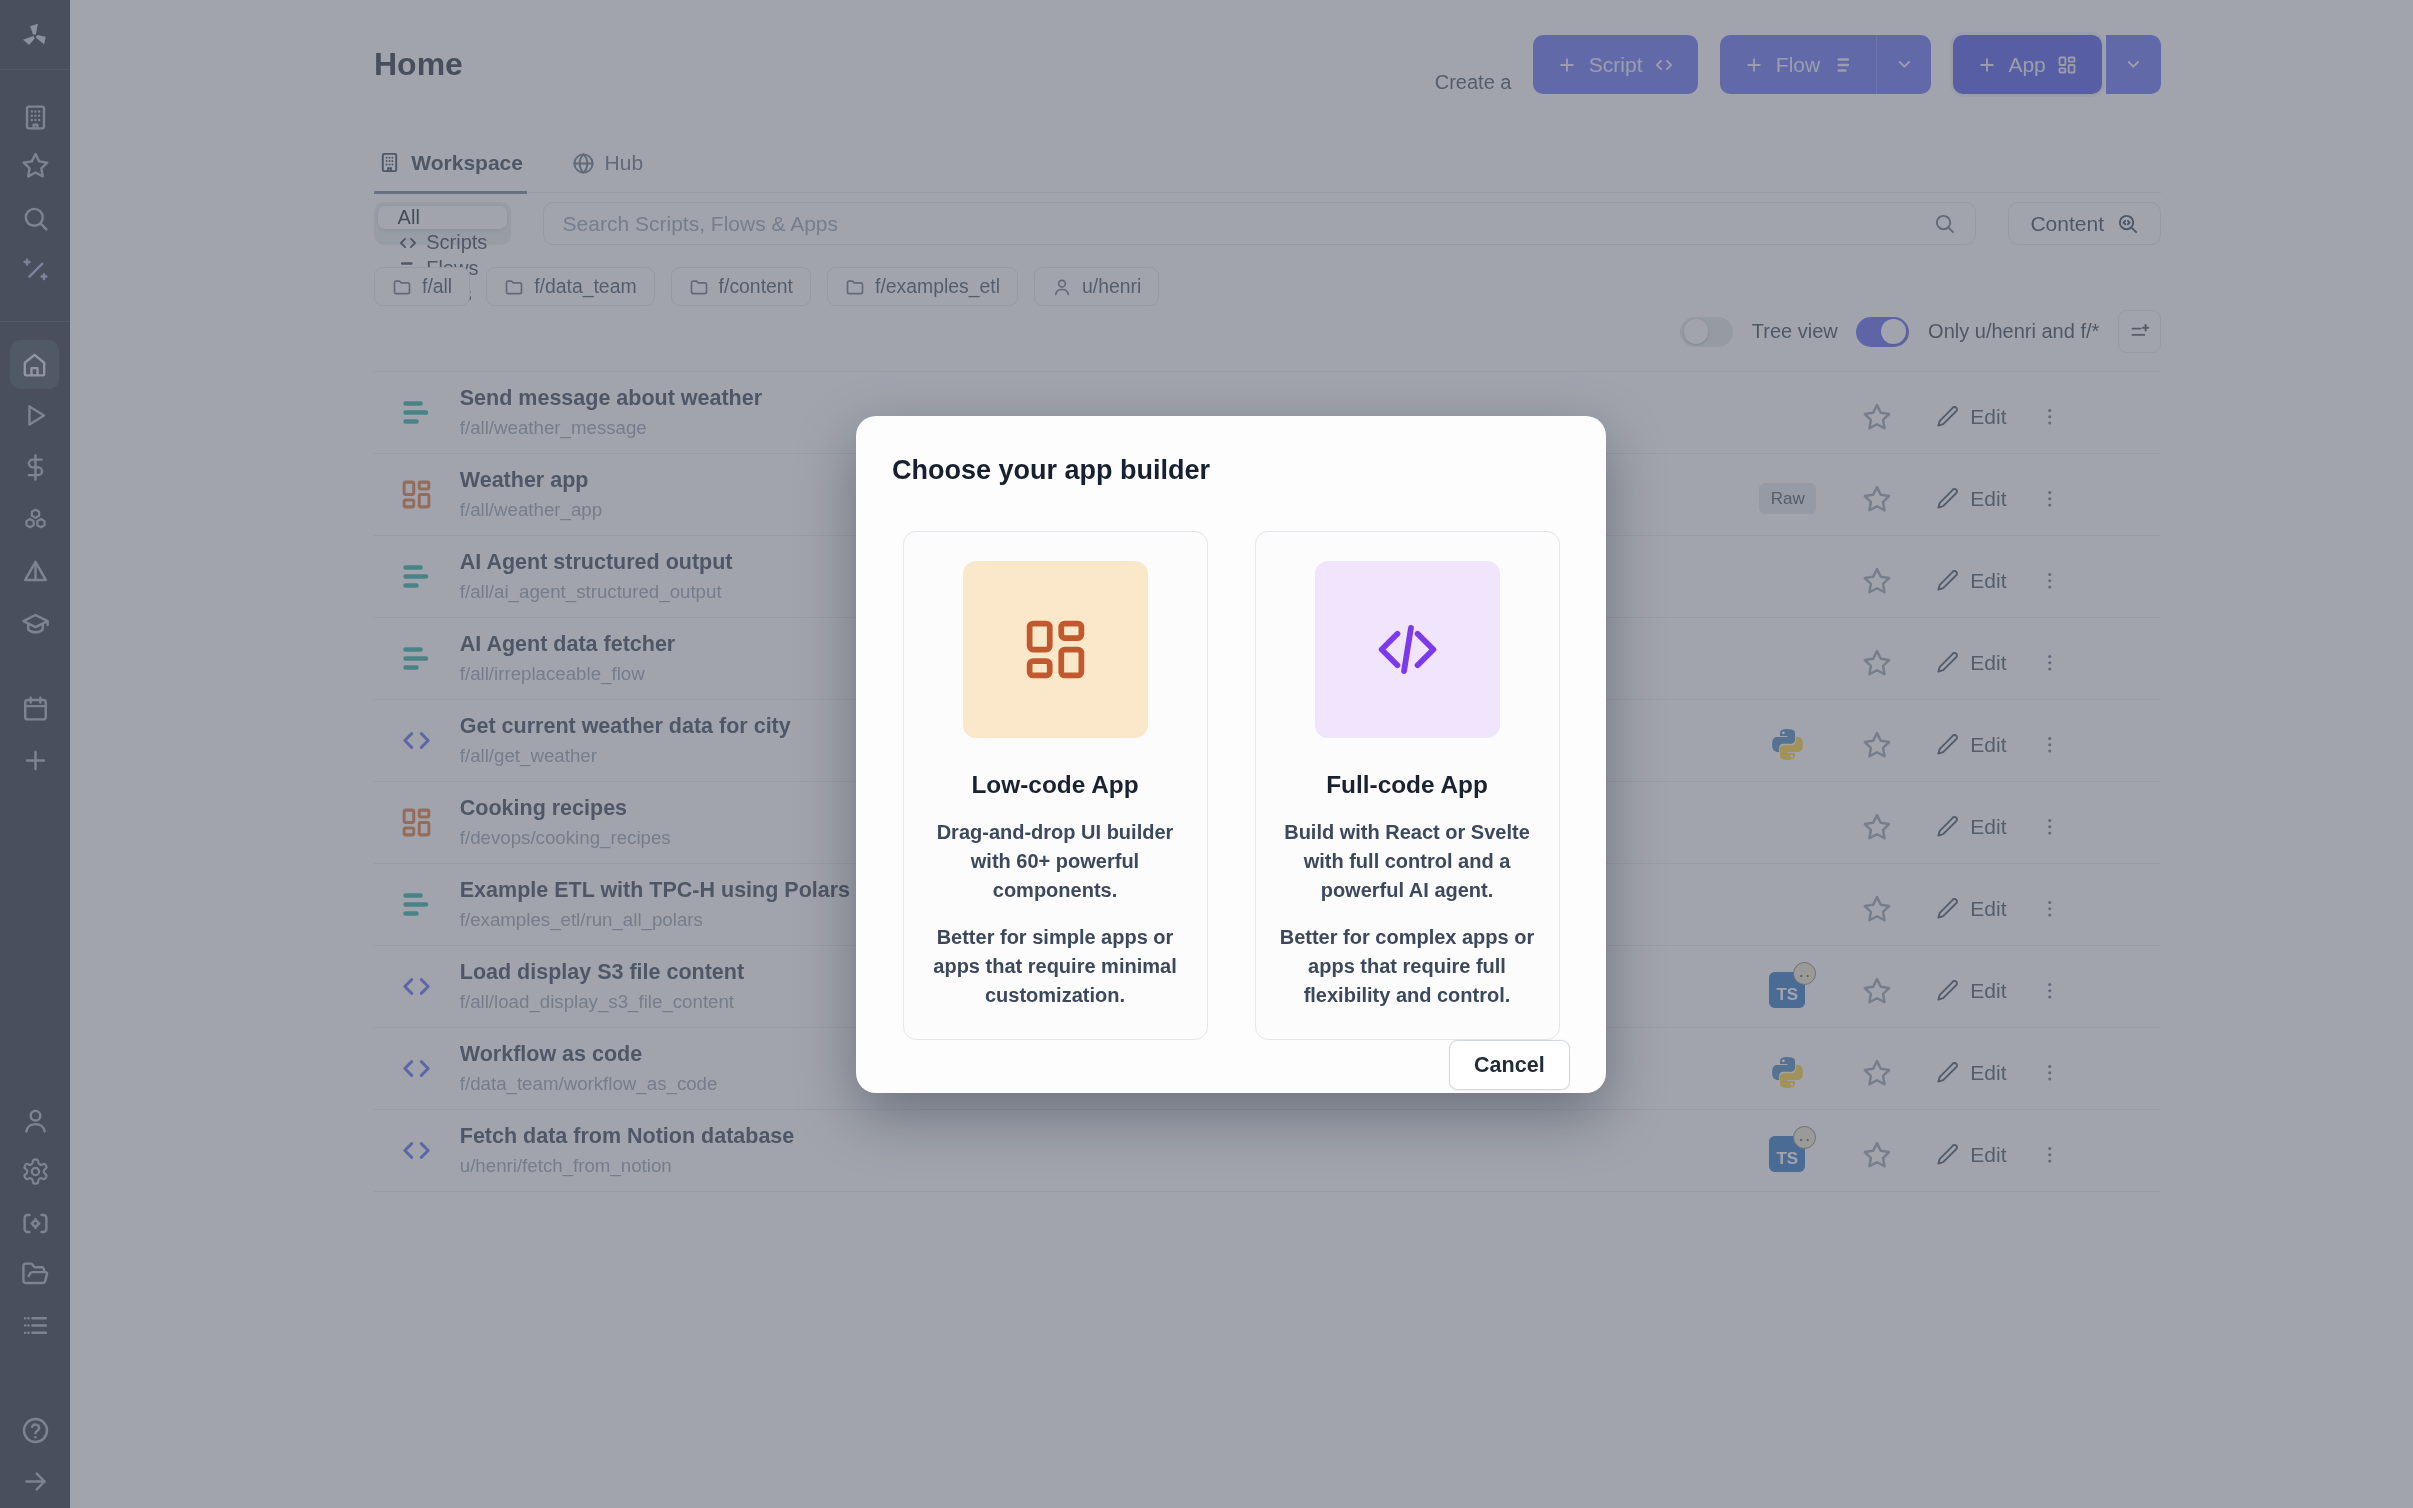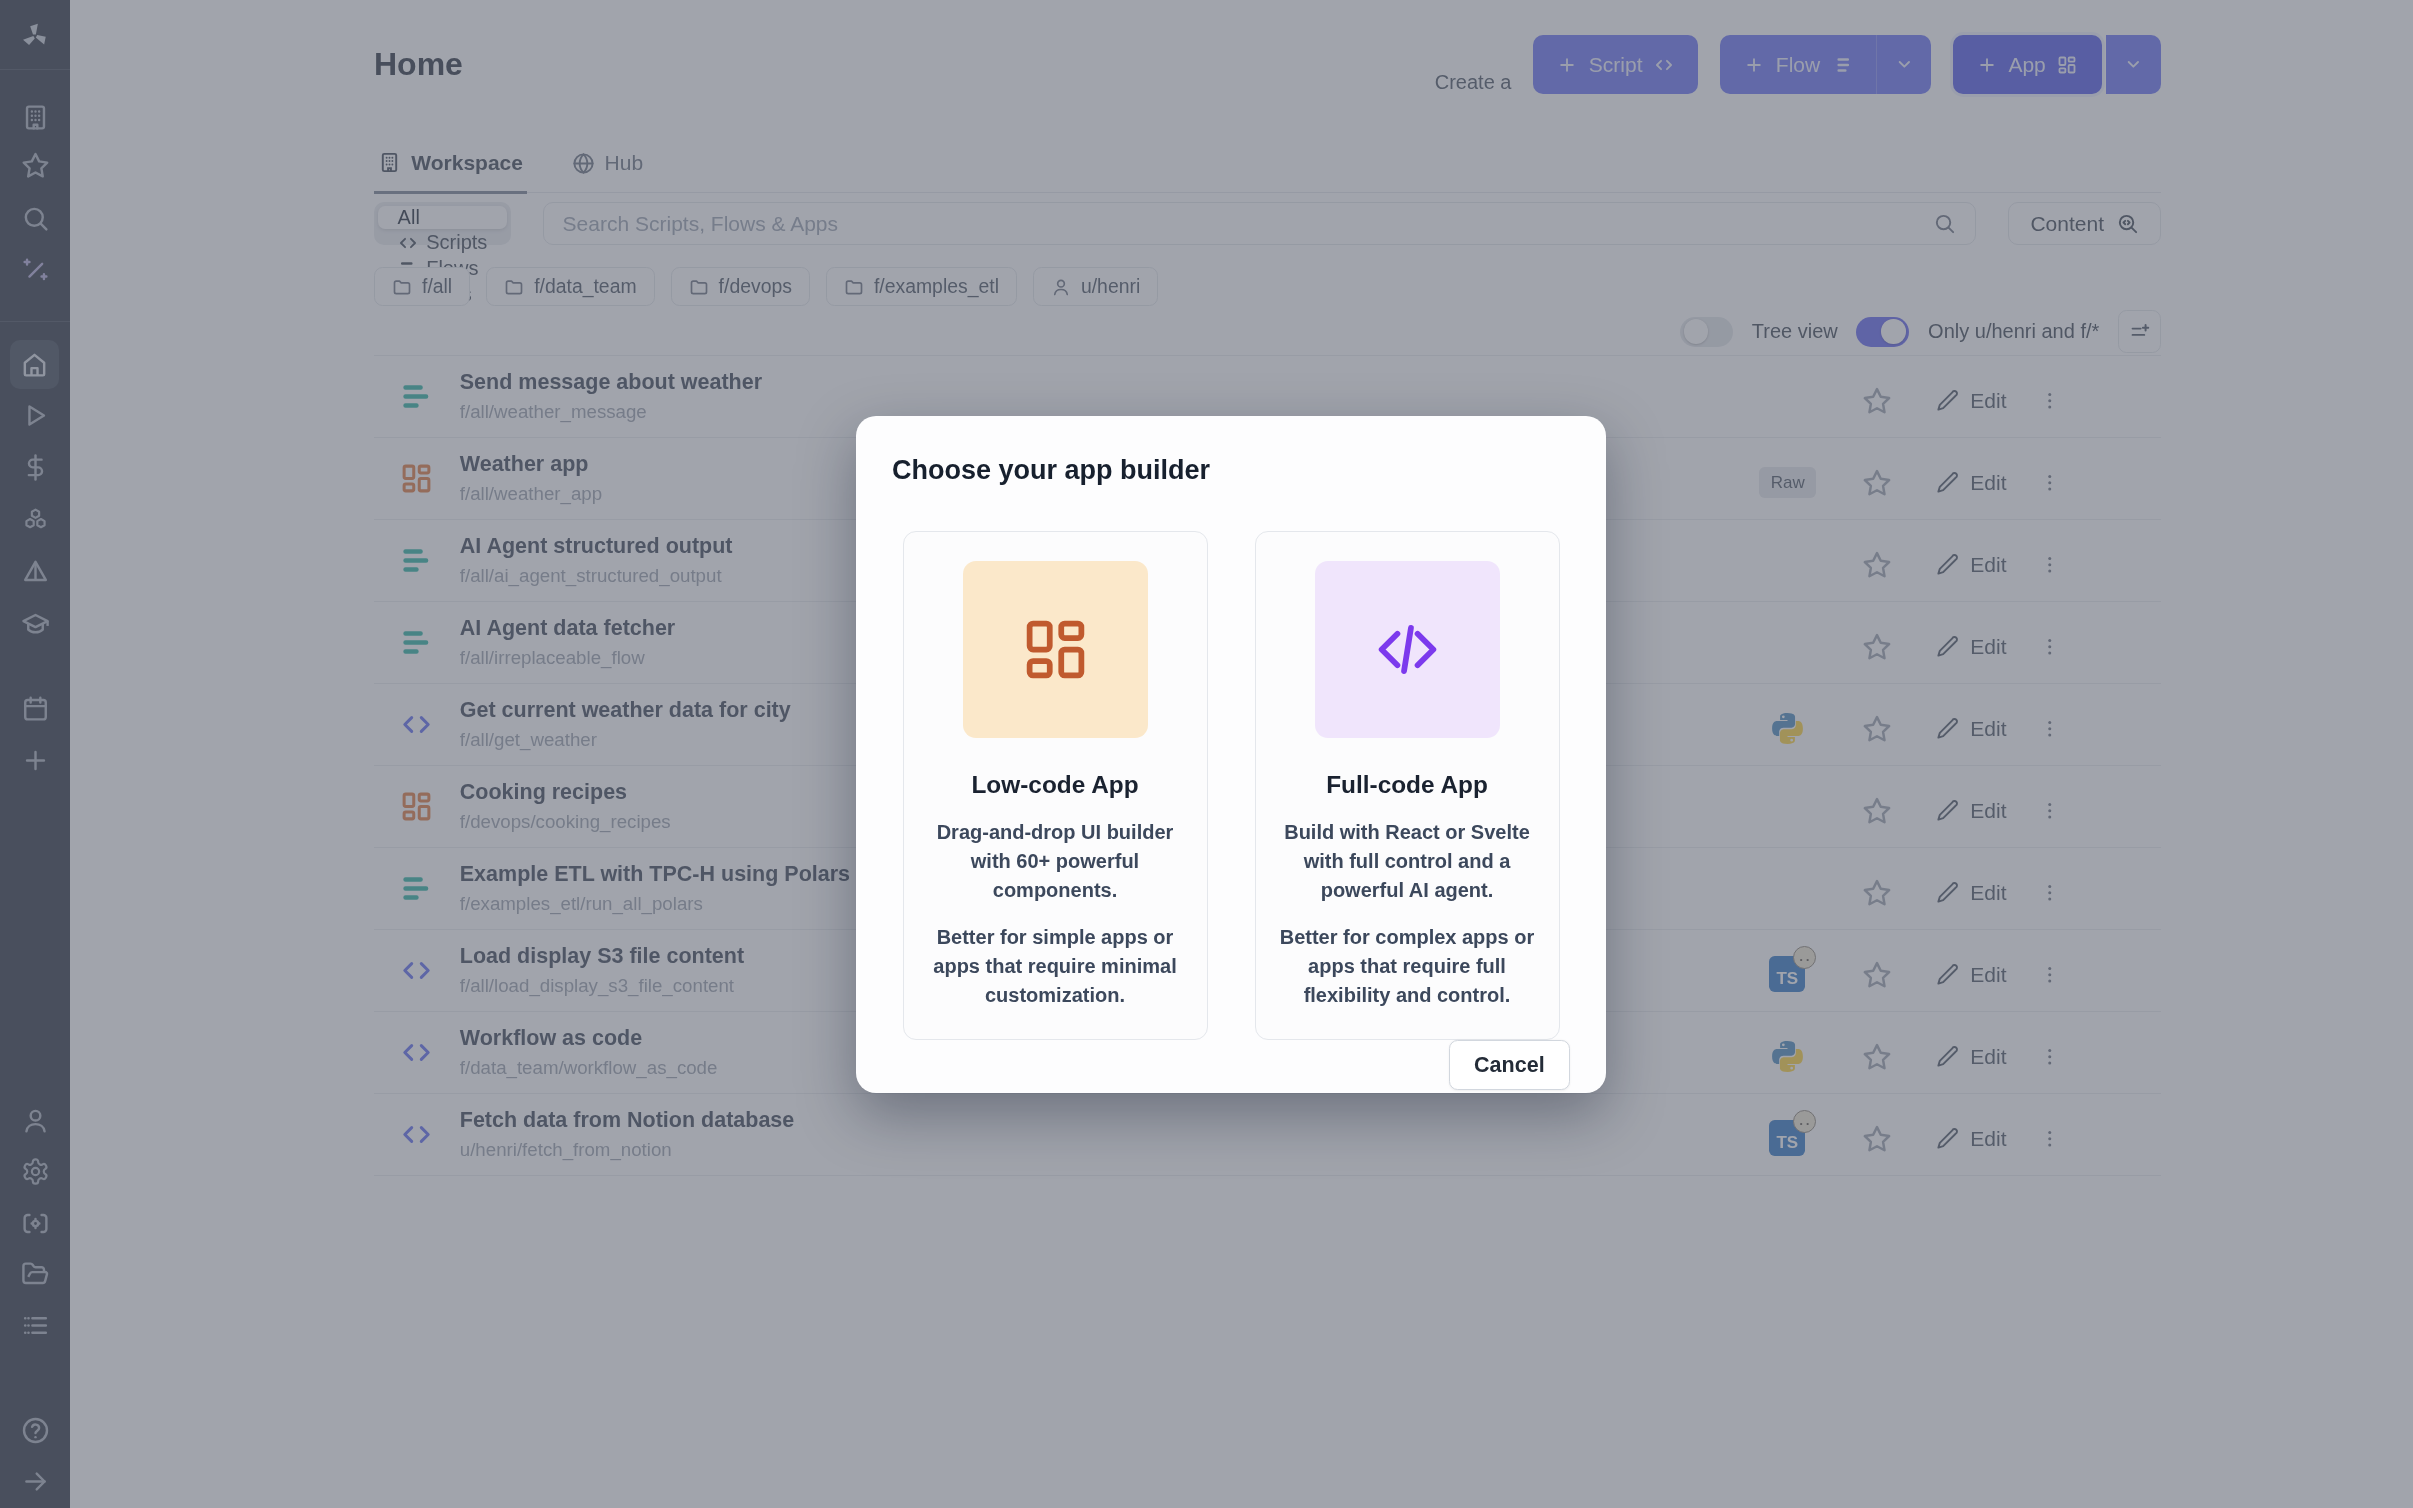--- a/index.html
+++ b/index.html
@@ -56,21 +56,21 @@
   .toggles-row { position:absolute; left:374px; top:315px; width:1787px; height:33px; display:flex; align-items:center; justify-content:flex-end; gap:18.7px; z-index:1; }
   .toggle { width:53px; height:30px; border-radius:16px; background:#e3e6ea; position:relative; cursor:pointer; flex:0 0 auto; }
   .toggle .knob { position:absolute; top:2.9px; left:3.6px; width:24.4px; height:24.4px; border-radius:50%; background:#fff; box-shadow:0 0.7px 2.2px rgba(0,0,0,.25); }
   .toggle.on { background:#6366f1; }
   .toggle.on .knob { left:25px; }
   .toggle-label { font-size:20px; color:#3f4855; }
   .iconbtn { width:43px; height:43px; border:1.4px solid #e3e6ea; border-radius:8.6px; background:#fff; display:flex; align-items:center; justify-content:center; color:#4b5563; cursor:pointer; }
   .iconbtn svg { width:21.5px; height:21.5px; }
 
   
-  .list { position:absolute; left:374px; top:355px; width:1787px; border-top:1.4px solid #e9ebef; z-index:1; }
+  .list { position:absolute; left:374px; top:371px; width:1787px; border-top:1.4px solid #e9ebef; z-index:1; }
   .row { height:82px; display:flex; align-items:center; border-bottom:1.4px solid #e9ebef; padding-left:24.4px; padding-right:101px; cursor:pointer; }
   .row-icon { width:37px; display:flex; justify-content:center; margin-right:24.4px; }
   .row-icon svg { width:33px; height:33px; }
   .ic-flow { color:#2bb3a3; }
   .ic-app  { color:#e07a3f; }
   .ic-code { color:#5f6df0; }
   .row-text { display:flex; flex-direction:column; gap:5.7px; }
   .row-name { font-size:21.5px; font-weight:600; color:#3d4656; }
   .row-path { font-size:18.7px; color:#9aa1ad; }
   .row-actions { margin-left:auto; display:flex; align-items:center;margin-top:8px; }
@@ -360,21 +360,21 @@
     <div class="chip">
       <svg viewBox="0 0 24 24" fill="none" stroke="currentColor" stroke-width="2" stroke-linejoin="round">
           <path d="M3 7a2 2 0 0 1 2-2h4l2 2h8a2 2 0 0 1 2 2v9a2 2 0 0 1-2 2H5a2 2 0 0 1-2-2z"></path>
         </svg>
       <span>f/data_team</span>
     </div>
     <div class="chip">
       <svg viewBox="0 0 24 24" fill="none" stroke="currentColor" stroke-width="2" stroke-linejoin="round">
           <path d="M3 7a2 2 0 0 1 2-2h4l2 2h8a2 2 0 0 1 2 2v9a2 2 0 0 1-2 2H5a2 2 0 0 1-2-2z"></path>
         </svg>
-      <span>f/devops</span>
+      <span>f/content</span>
     </div>
     <div class="chip">
       <svg viewBox="0 0 24 24" fill="none" stroke="currentColor" stroke-width="2" stroke-linejoin="round">
           <path d="M3 7a2 2 0 0 1 2-2h4l2 2h8a2 2 0 0 1 2 2v9a2 2 0 0 1-2 2H5a2 2 0 0 1-2-2z"></path>
         </svg>
       <span>f/examples_etl</span>
     </div>
     <div class="chip">
       <svg viewBox="0 0 24 24" fill="none" stroke="currentColor" stroke-width="2" stroke-linecap="round">
           <circle cx="12" cy="8" r="4"></circle>

